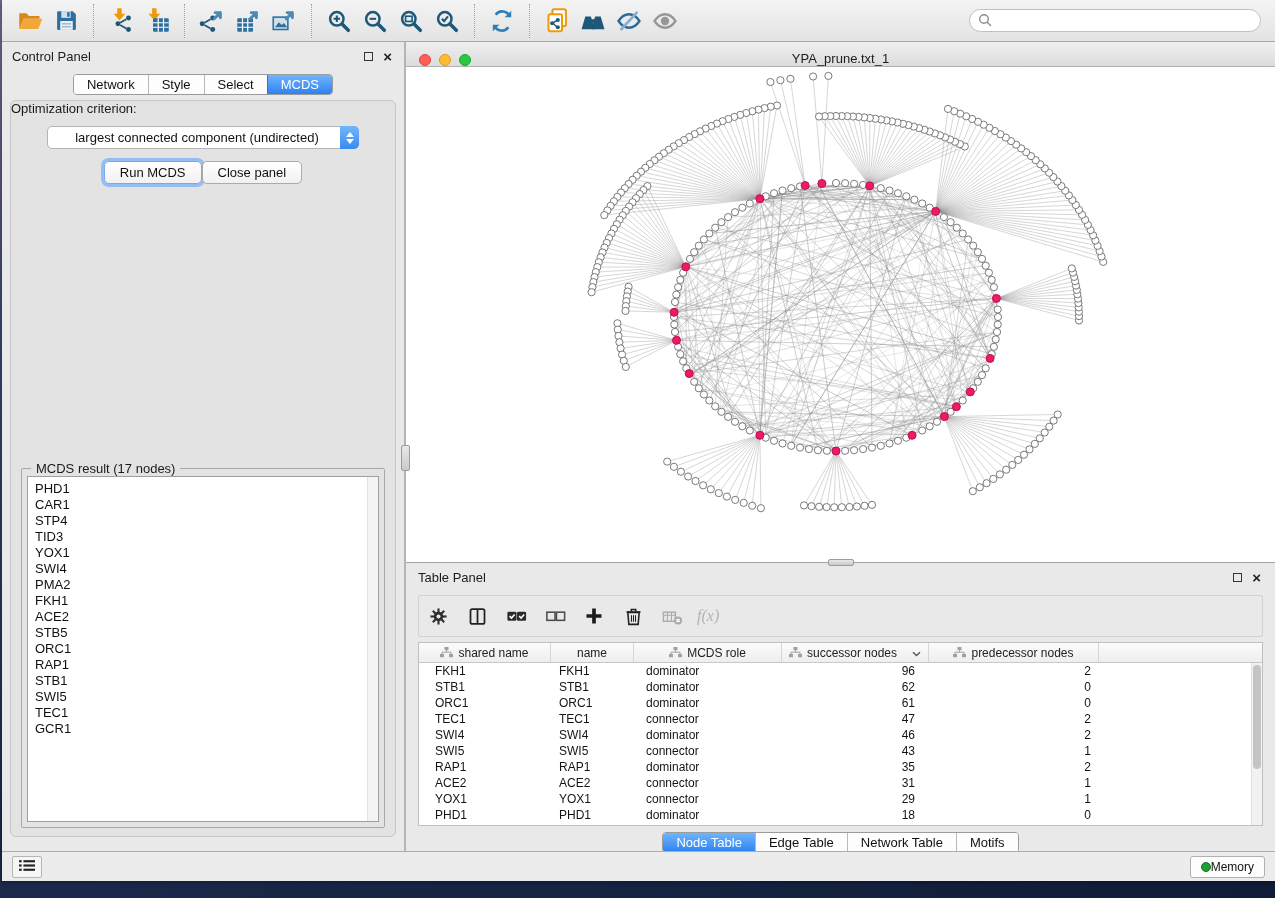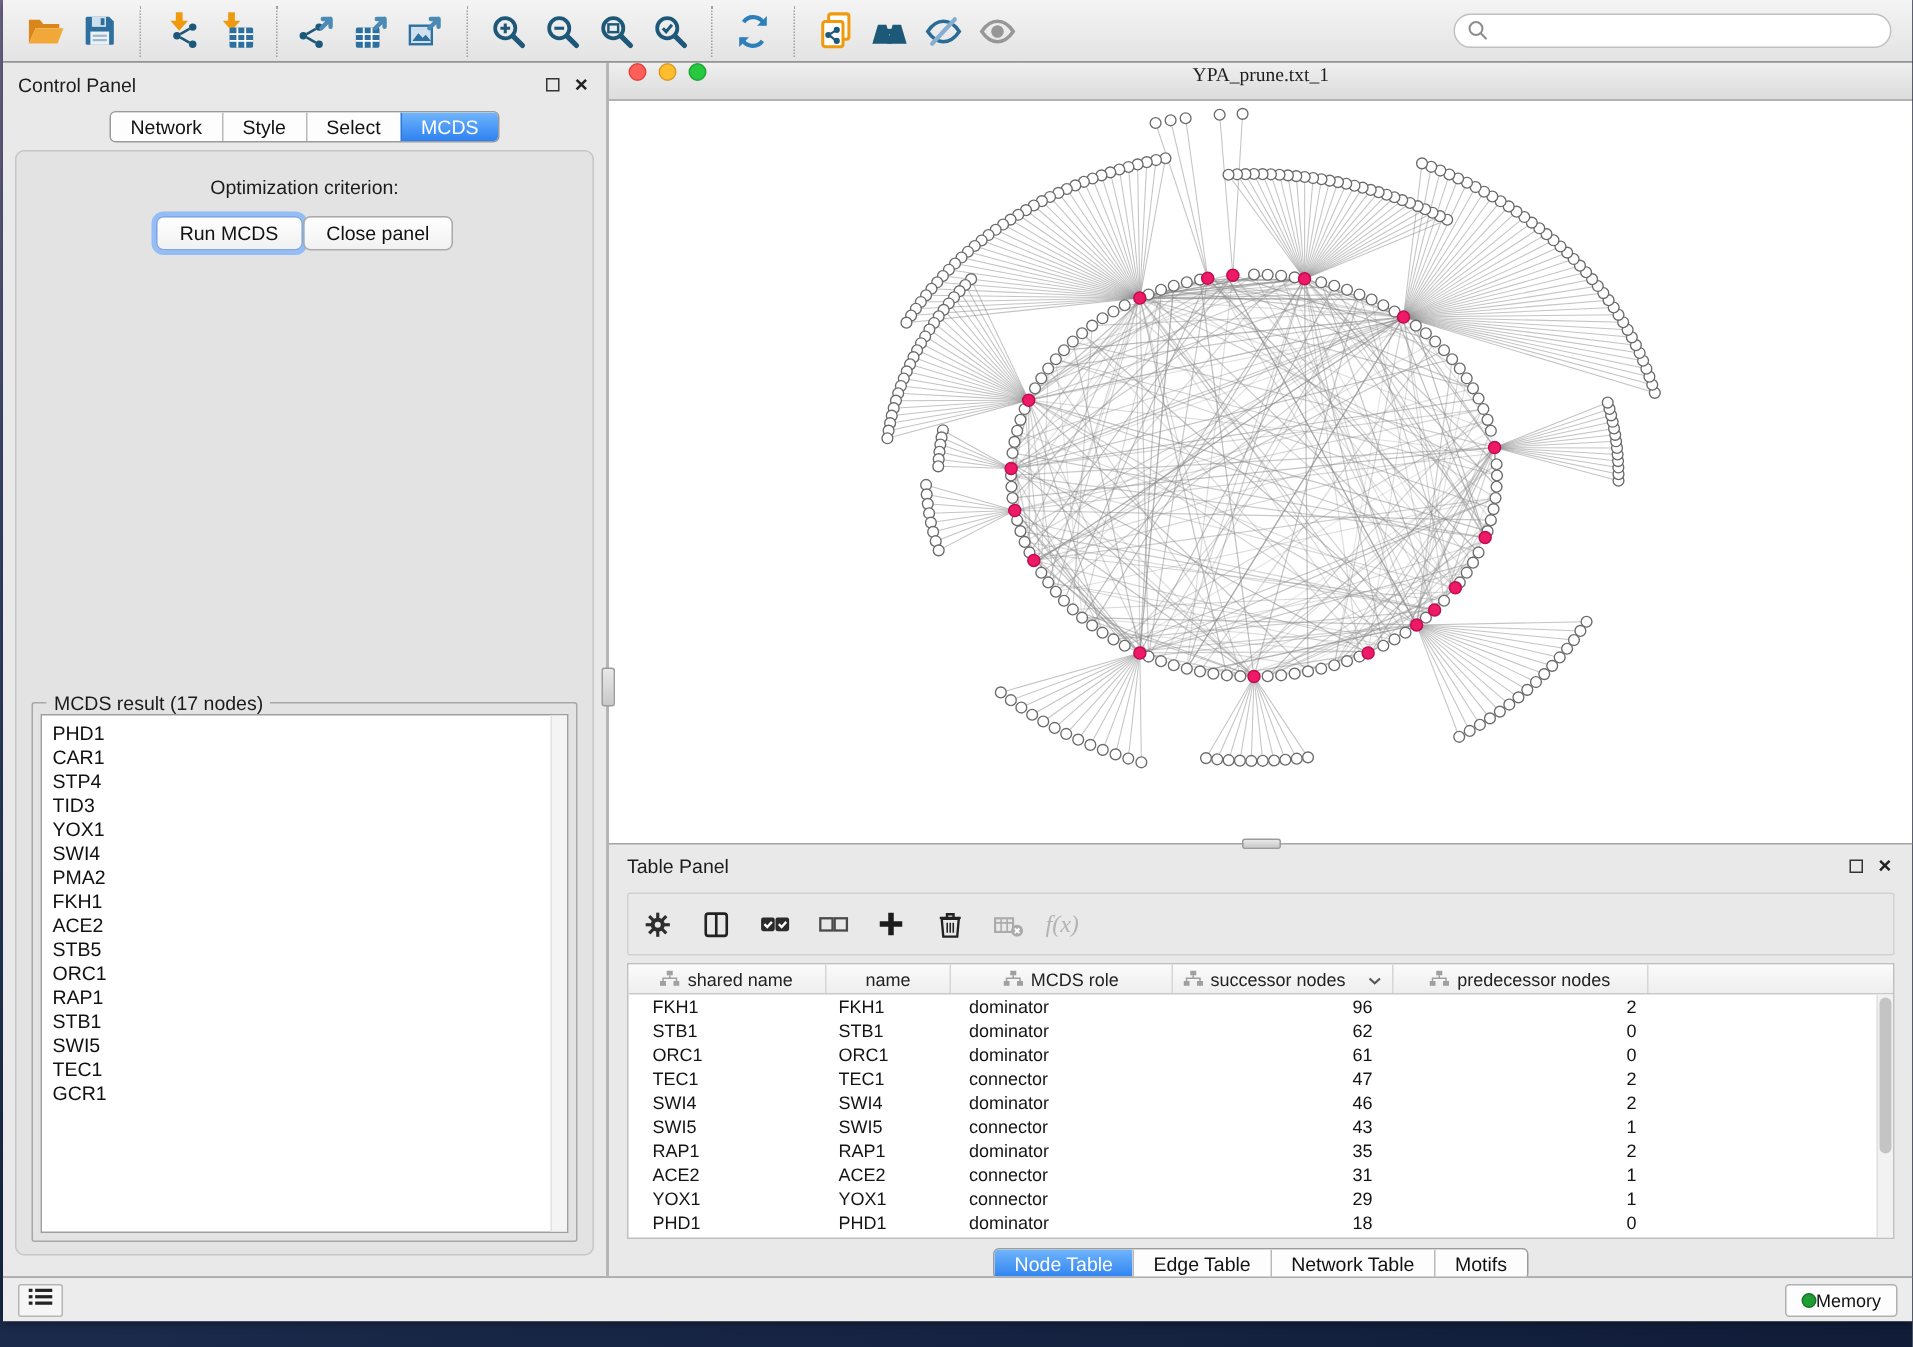--- a/index.html
+++ b/index.html
@@ -33,21 +33,21 @@
   .float-box { width:9px; height:9px; border:1.5px solid #333; display:inline-block; }
   .close-x { font-size:15px; font-weight:bold; color:#222; line-height:9px; }
   .seg { display:flex; border-radius:4px; overflow:hidden; border:1px solid #9b9b9b; background:#fff; height:21px; }
   .seg-item { padding:2px 13px; font-size:13px; color:#111; border-left:1px solid #b9b9b9;
     display:flex; align-items:center; background:#fdfdfd; }
   .seg-item:first-child { border-left:none; }
   .seg-item.sel { background:linear-gradient(#6fb5fd,#2e82f1); color:#fff; border-left-color:#2a76d9; }
   .cp-tabrow { display:flex; justify-content:center; margin-top:4px; position:relative; z-index:2; }
   .cp-card { position:absolute; top:58px; left:8px; right:8px; bottom:14px;
     background:#e3e3e3; border:1px solid #c6c6c6; border-radius:6px; }
-  .opt-label { text-align:center; margin-top:16px; font-size:13px; color:#1b1b1b; }
+  .opt-label { font-size:13px; color:#1b1b1b; }
   .select { display:flex; width:312px; height:23px; margin:10px auto 0; background:#fff;
     border:1px solid #b4b4b4; border-radius:5px; align-items:center; font-size:13px; color:#111; }
   .select .val { flex:1; text-align:center; padding-left:6px; white-space:nowrap; overflow:hidden; }
   .stepper { width:19px; height:23px; margin:-1px -1px -1px 0; border-radius:0 5px 5px 0;
     background:linear-gradient(#71b6fd,#3a89ef); display:flex; flex-direction:column;
     align-items:center; justify-content:center; gap:2px; }
   .tri-up { width:0; height:0; border-left:4px solid transparent; border-right:4px solid transparent; border-bottom:5px solid #fff; }
   .tri-dn { width:0; height:0; border-left:4px solid transparent; border-right:4px solid transparent; border-top:5px solid #fff; }
   .btnrow { display:flex; justify-content:center; margin-top:12px; }
   .btn { background:linear-gradient(#ffffff,#f1f1f1); border:1px solid #ababab; border-radius:5px;
@@ -60,21 +60,21 @@
   .grp-list { position:absolute; left:5px; right:5px; top:7px; bottom:5px; background:#fff;
     border:1px solid #9f9f9f; overflow:hidden; padding:4px 0 0 7px; }
   .grp-list .li { font-size:13px; line-height:16px; color:#111; }
   .grp-scroll { position:absolute; right:6px; top:8px; bottom:6px; width:11px; background:#f4f4f4; border-left:1px solid #e3e3e3; }
   .vhandle { position:absolute; right:-6px; top:403px; width:9px; height:26px; z-index:5;
     background:linear-gradient(#e8e8e8,#c9c9c9); border:1px solid #9c9c9c; border-radius:2px; }
 
   
   .rightcol { flex:1; display:flex; flex-direction:column; position:relative; }
   .net-title { height:25px; background:linear-gradient(#efefef,#dcdcdc); border-bottom:1px solid #b2b2b2;
-    display:flex; align-items:flex-start; position:relative;font-family:Liberation Serif, serif; }
+    display:flex; align-items:flex-end; position:relative; }
   .lights { display:flex; gap:8px; margin-left:13px; }
   .light { width:12px; height:12px; border-radius:50%; }
   .net-title .ttl { position:absolute; left:0; right:0; text-align:center; font-size:13px; color:#1d1d1d; }
   .net-canvas { height:495px; background:#fff; position:relative; }
 
   
   .tpanel { flex:1; background:#e9e9e9; position:relative; border-top:1px solid #a5a5a5; }
   .hhandle { position:absolute; top:-4px; left:50%; margin-left:-13px; width:26px; height:7px;
     background:linear-gradient(#e8e8e8,#c9c9c9); border:1px solid #9c9c9c; border-radius:2px; z-index:5; }
   .tp-header { height:28px; display:flex; align-items:center; padding:0 14px 0 12px; font-size:13px; color:#1c1c1c; }
@@ -310,20 +310,27 @@
       <div class="cp-tabrow">
         <div class="seg">
             <div class="seg-item">Network</div>
             <div class="seg-item">Style</div>
             <div class="seg-item">Select</div>
             <div class="seg-item sel">MCDS</div>
           </div>
       </div>
       <div class="cp-card">
         <div class="opt-label">Optimization criterion:</div>
+        <div class="select">
+          <span class="val">largest connected component (undirected)</span>
+          <span class="stepper">
+              <span class="tri-up"></span>
+              <span class="tri-dn"></span>
+            </span>
+        </div>
         <div class="btnrow">
           <button class="btn focus">Run MCDS</button>
           <button class="btn">Close panel</button>
         </div>
         <div class="grp">
           <span class="grp-legend">MCDS result (17 nodes)</span>
           <div class="grp-list">
               <div class="li">PHD1</div>
               <div class="li">CAR1</div>
               <div class="li">STP4</div>

